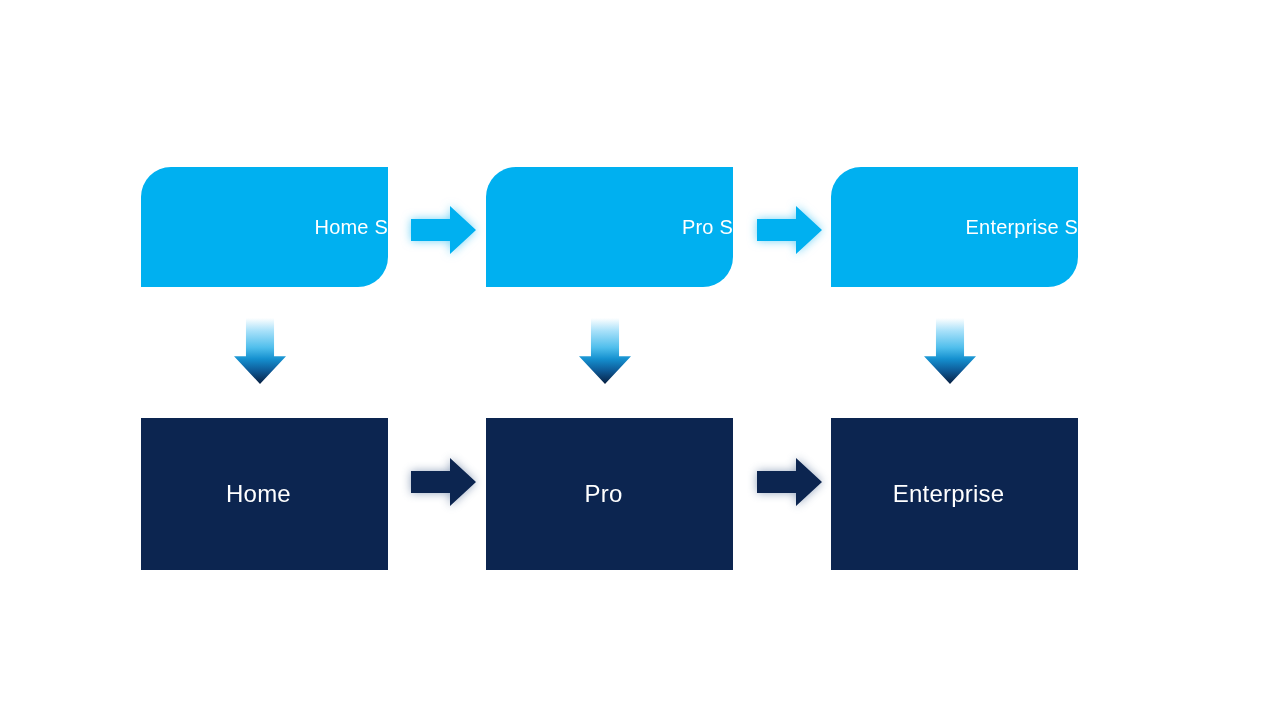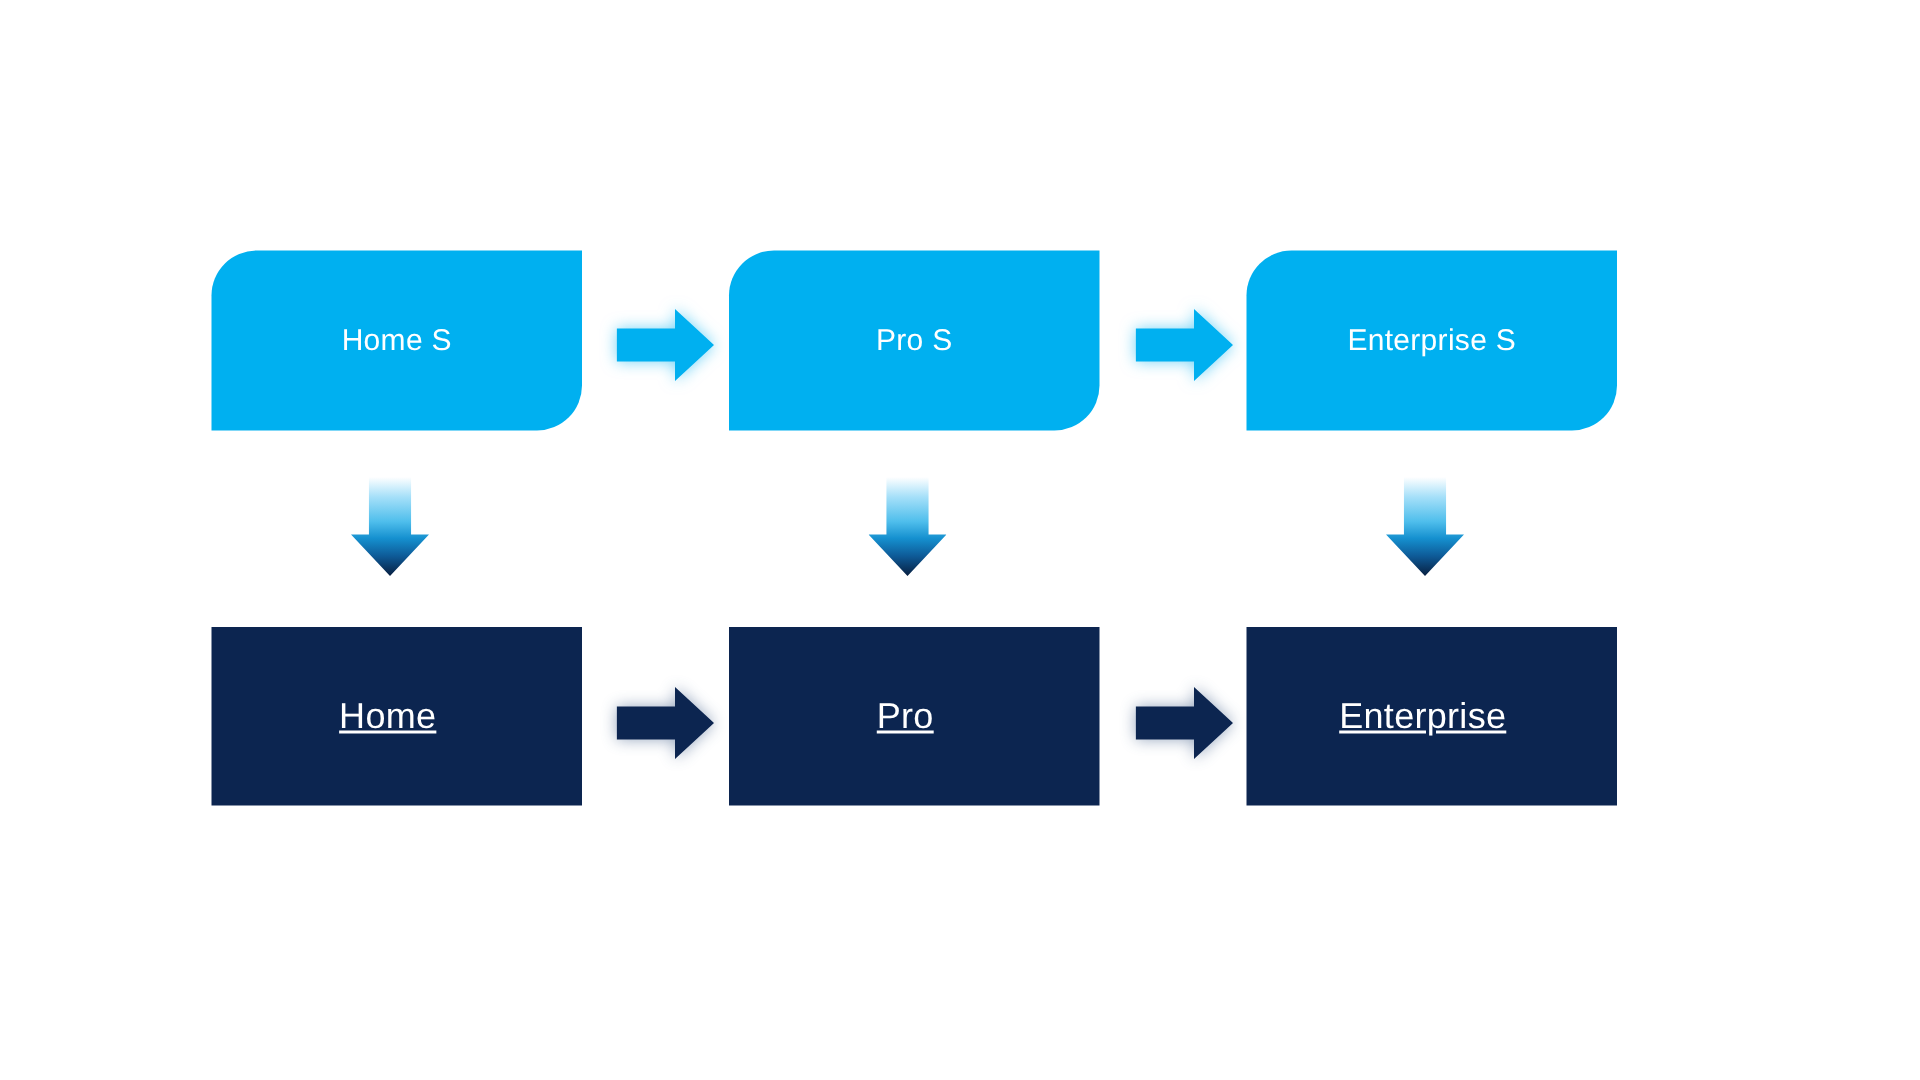--- a/index.html
+++ b/index.html
@@ -22,27 +22,27 @@
     align-items: center;
     justify-content: center;
     color: var(--label_text, #ffffff);
   }
   .box.top {
     top: 167px;
     height: 120px;
     background: var(--top_box_fill, #00b0f0);
     border-radius: 30px 0 30px 0;
     font-size: 20px;
+    justify-content: flex-end;
   }
   .box.bottom {
     top: 418px;
-    height: 119px;
+    height: 152px;
     background: var(--bottom_box_fill, #0c2550);
     font-size: 24px;
-    text-decoration: underline;
   }
   .box.bottom .label { transform: translateX(-6px); }
   .col-1 { left: 141px; }
   .col-2 { left: 486px; }
   .col-3 { left: 831px; }
   .label { white-space: nowrap; letter-spacing: 0.2px; }
 
   
   .harrow-wrap {
     position: absolute;

